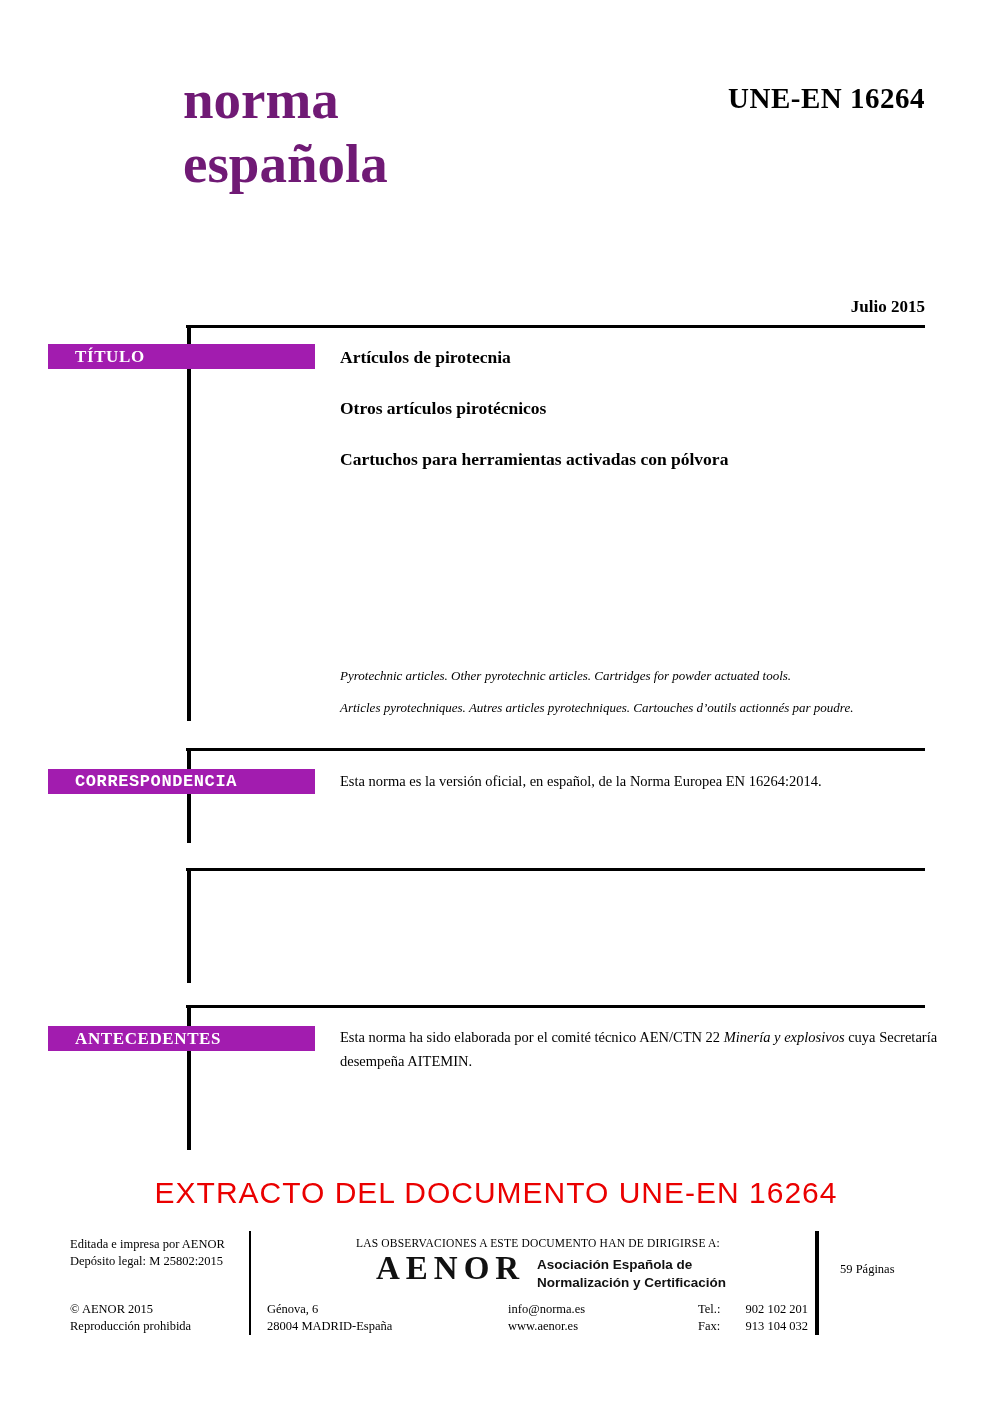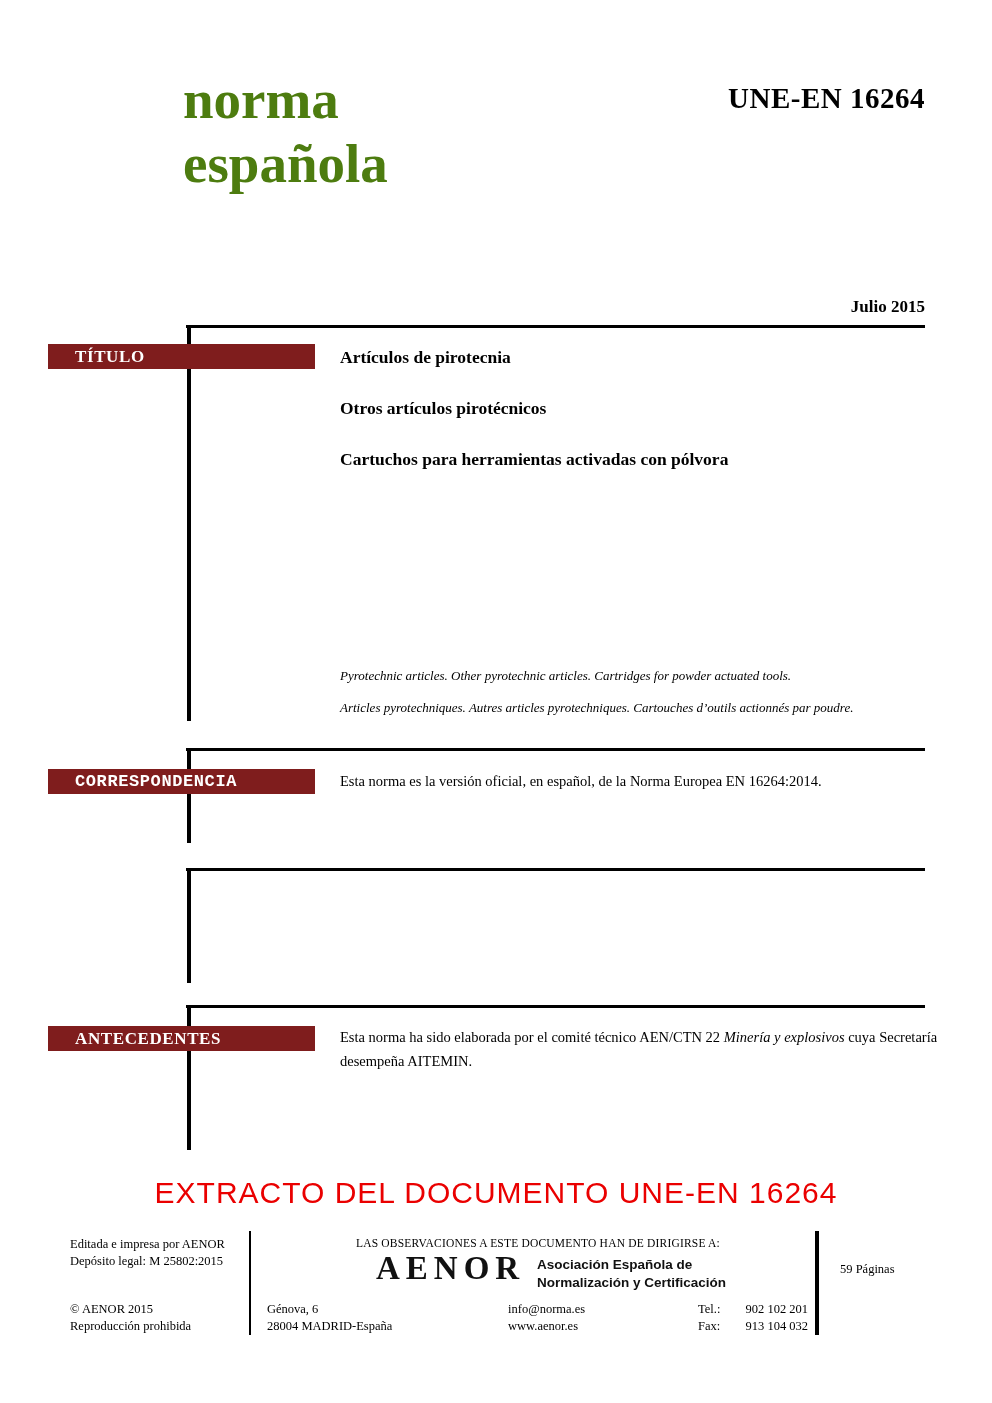--- a/index.html
+++ b/index.html
@@ -8,36 +8,36 @@
     width:992px;height:1403px;
     background:#ffffff;
     font-family:"Liberation Serif","DejaVu Serif",serif;
     color:#000;
     overflow:hidden;
   }
   
   .logo{
     position:absolute;left:183px;top:68px;
     font-size:55px;line-height:64px;font-weight:bold;
-    color:#4d7c0f;letter-spacing:0px;
+    color:#701a75;letter-spacing:0px;
   }
   .doc-number{
     position:absolute;left:560px;top:82px;width:365px;
     text-align:right;font-size:29px;font-weight:bold;letter-spacing:0.5px;
   }
   .issue-date{
     position:absolute;left:560px;top:297px;width:365px;
     text-align:right;font-size:17px;font-weight:bold;
   }
   
   .hline{position:absolute;left:186px;width:739px;height:3px;background:#000;}
   .vline{position:absolute;left:187px;width:4px;background:#000;}
   .label-bar{
     position:absolute;left:48px;width:267px;height:25px;
-    background:#7f1d1d;color:#fff;
+    background:#a21caf;color:#fff;
     font-size:17px;font-weight:bold;letter-spacing:0.6px;
     display:flex;align-items:center;padding-left:27px;box-sizing:border-box;
   }
   .title-line{position:absolute;left:340px;font-size:17.5px;font-weight:bold;white-space:nowrap;}
   .transl{position:absolute;left:340px;font-size:13px;font-style:italic;white-space:nowrap;}
   .body-text{position:absolute;left:340px;font-size:14.5px;line-height:23.5px;}
   
   .extracto{
     position:absolute;left:0;top:1176px;width:992px;
     text-align:center;

